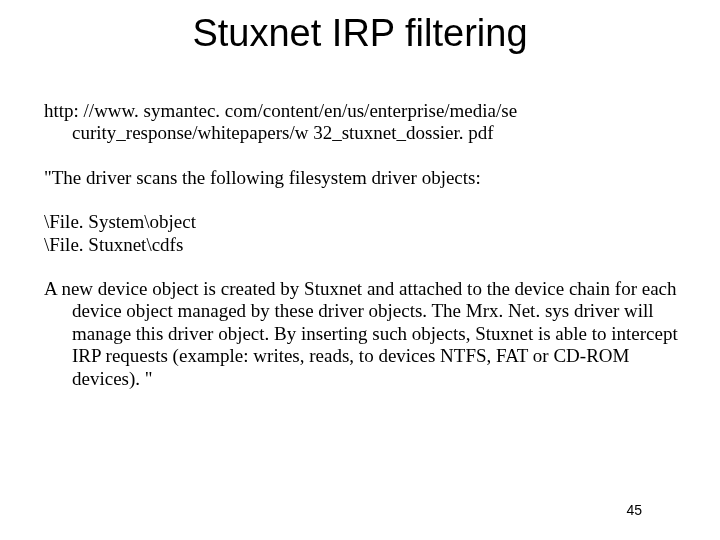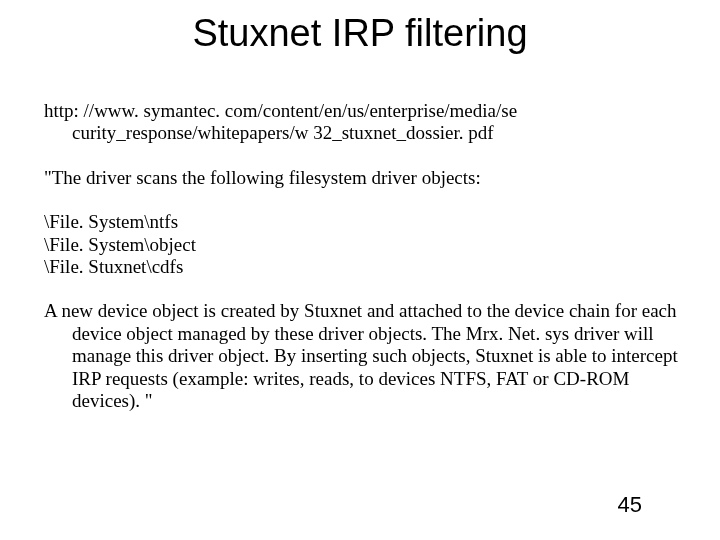--- a/index.html
+++ b/index.html
@@ -41,38 +41,37 @@
     margin-bottom: 22px;
   }
   .hang {
     text-indent: -28px;
     padding-left: 28px;
   }
   .pagenum {
     position: absolute;
     right: 34px;
     bottom: 22px;
-    font-size: 22px;
+    font-size: 14px;
   }
 </style>
 </head>
 <body>
 
 <div class="slide">
 
   <div class="title">Stuxnet IRP filtering</div>
 
   <div class="body">
 
     <div class="block hang">http: //www. symantec. com/content/en/us/enterprise/media/se curity_response/whitepapers/w 32_stuxnet_dossier. pdf</div>
 
     <div class="block">"The driver scans the following filesystem driver objects:</div>
 
     <div class="block">
-      <div>\File. System\ntfs</div>
       <div>\File. System\object</div>
       <div>\File. Stuxnet\cdfs</div>
     </div>
 
     <div class="block hang">A new device object is created by Stuxnet and attached to the device chain for each device object managed by these driver objects. The Mrx. Net. sys driver will manage this driver object. By inserting such objects, Stuxnet is able to intercept IRP requests (example: writes, reads, to devices NTFS, FAT or CD-ROM devices). "</div>
 
   </div>
 
   <div class="pagenum">45</div>
 

